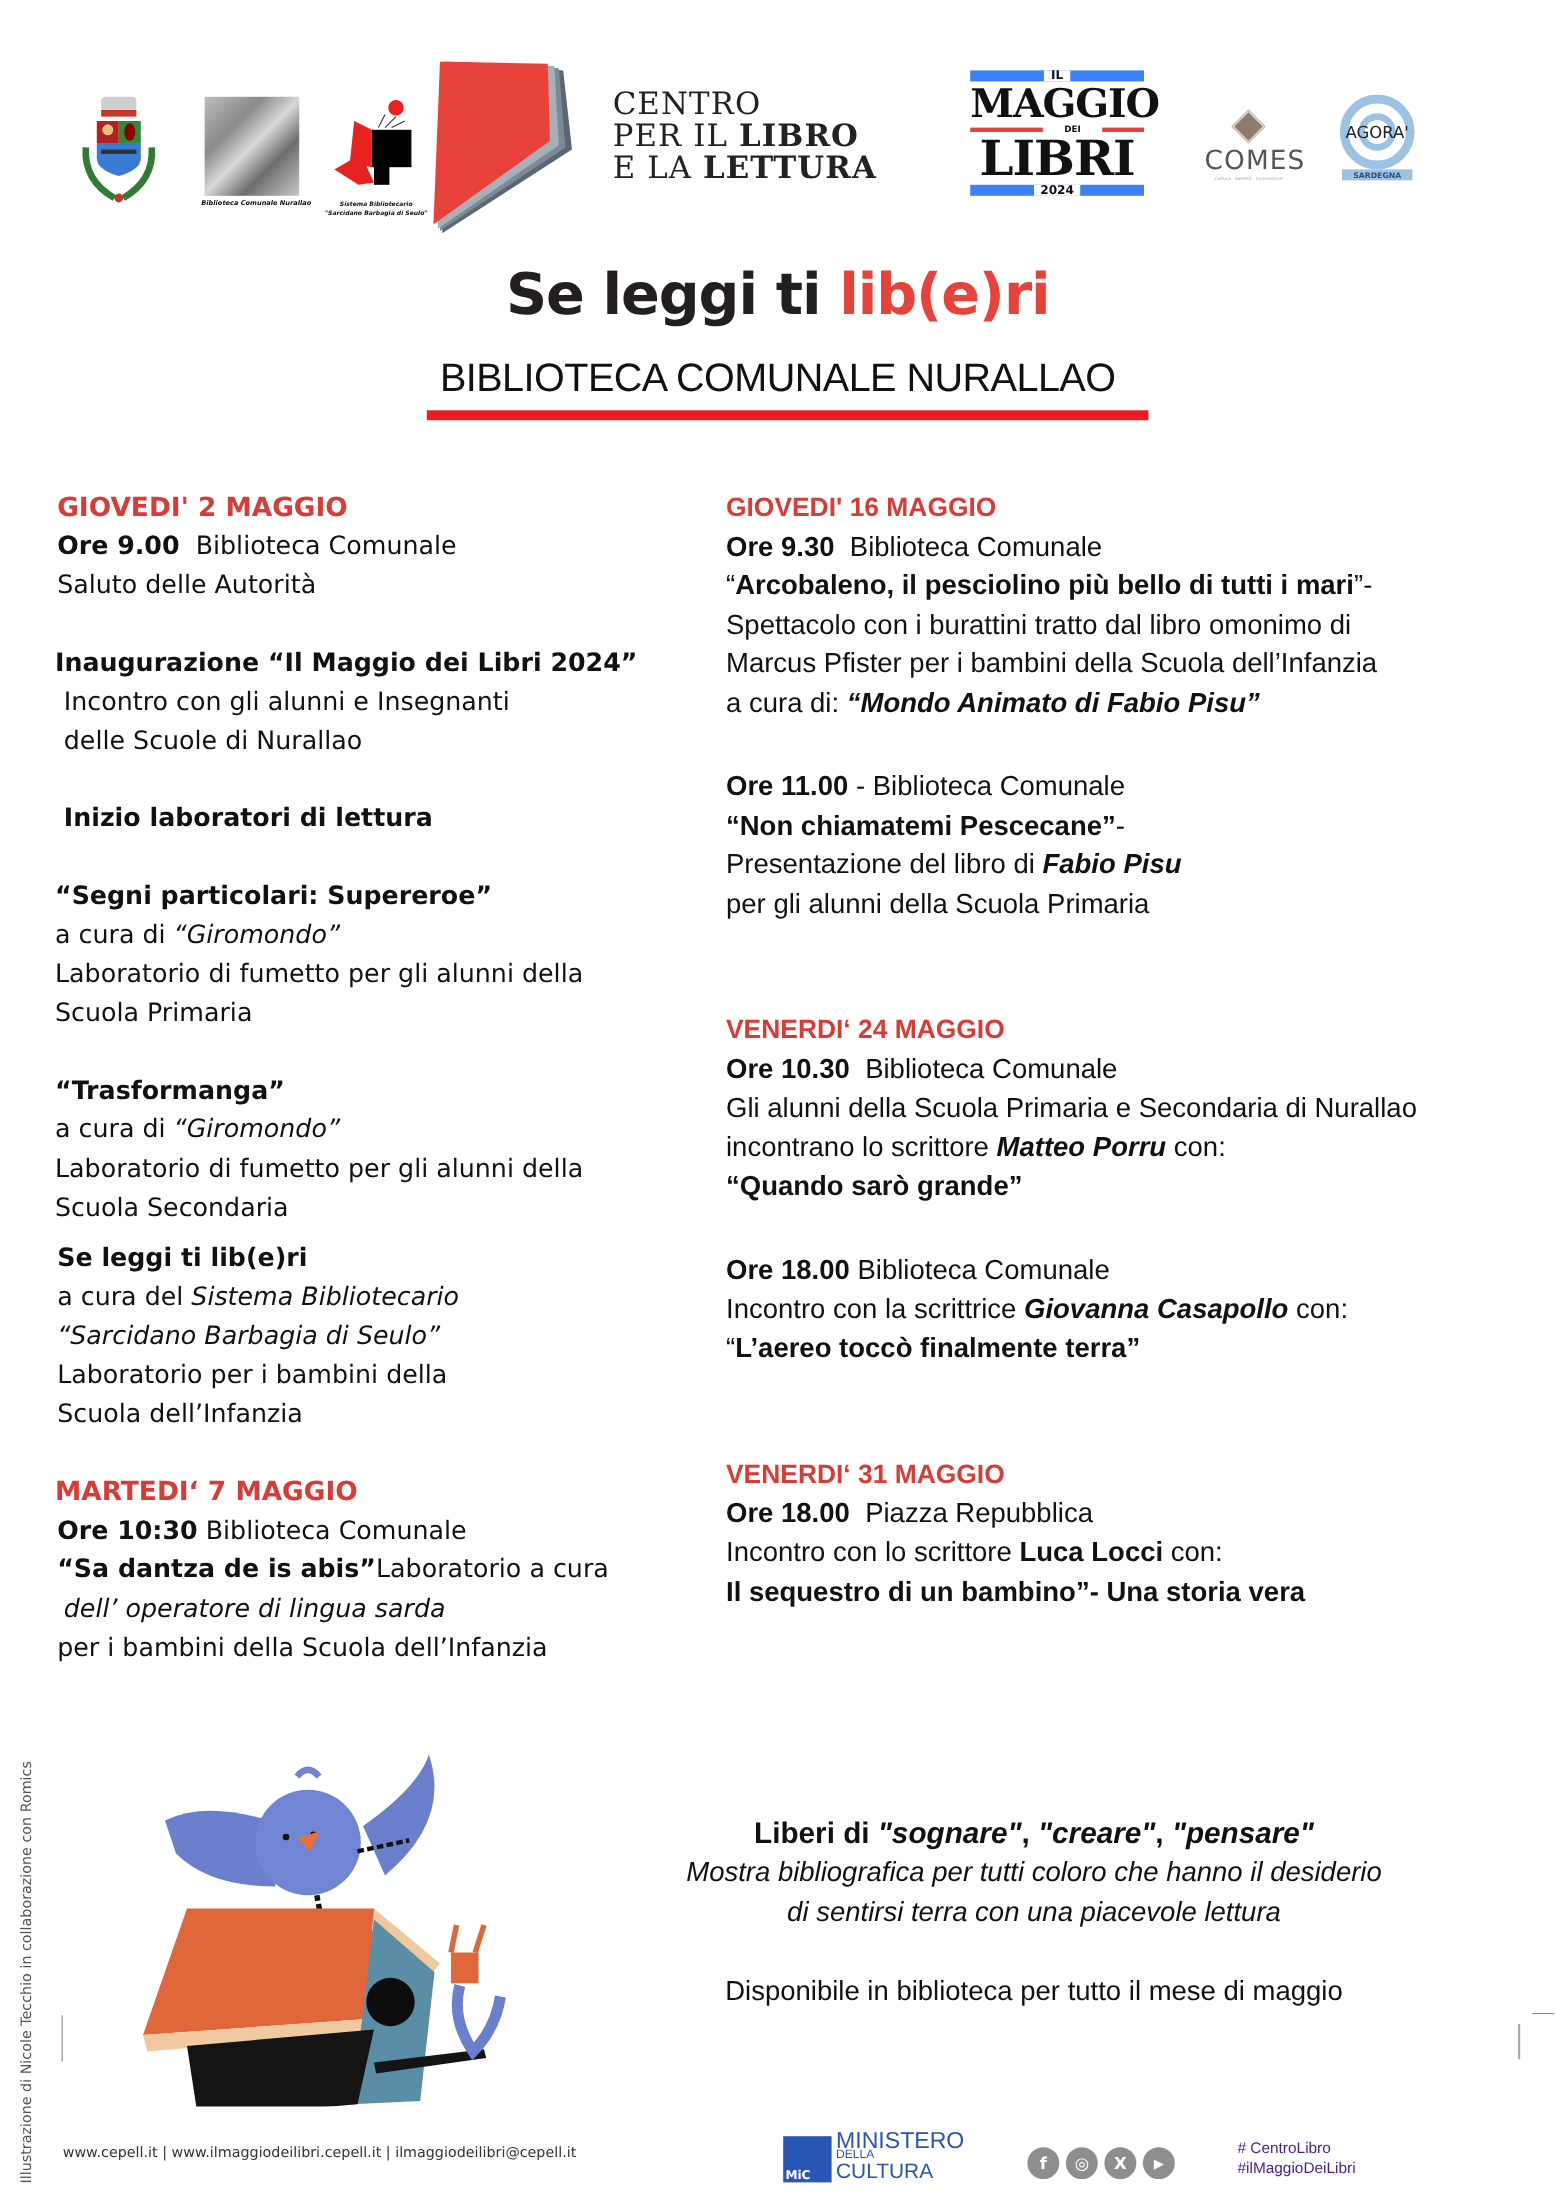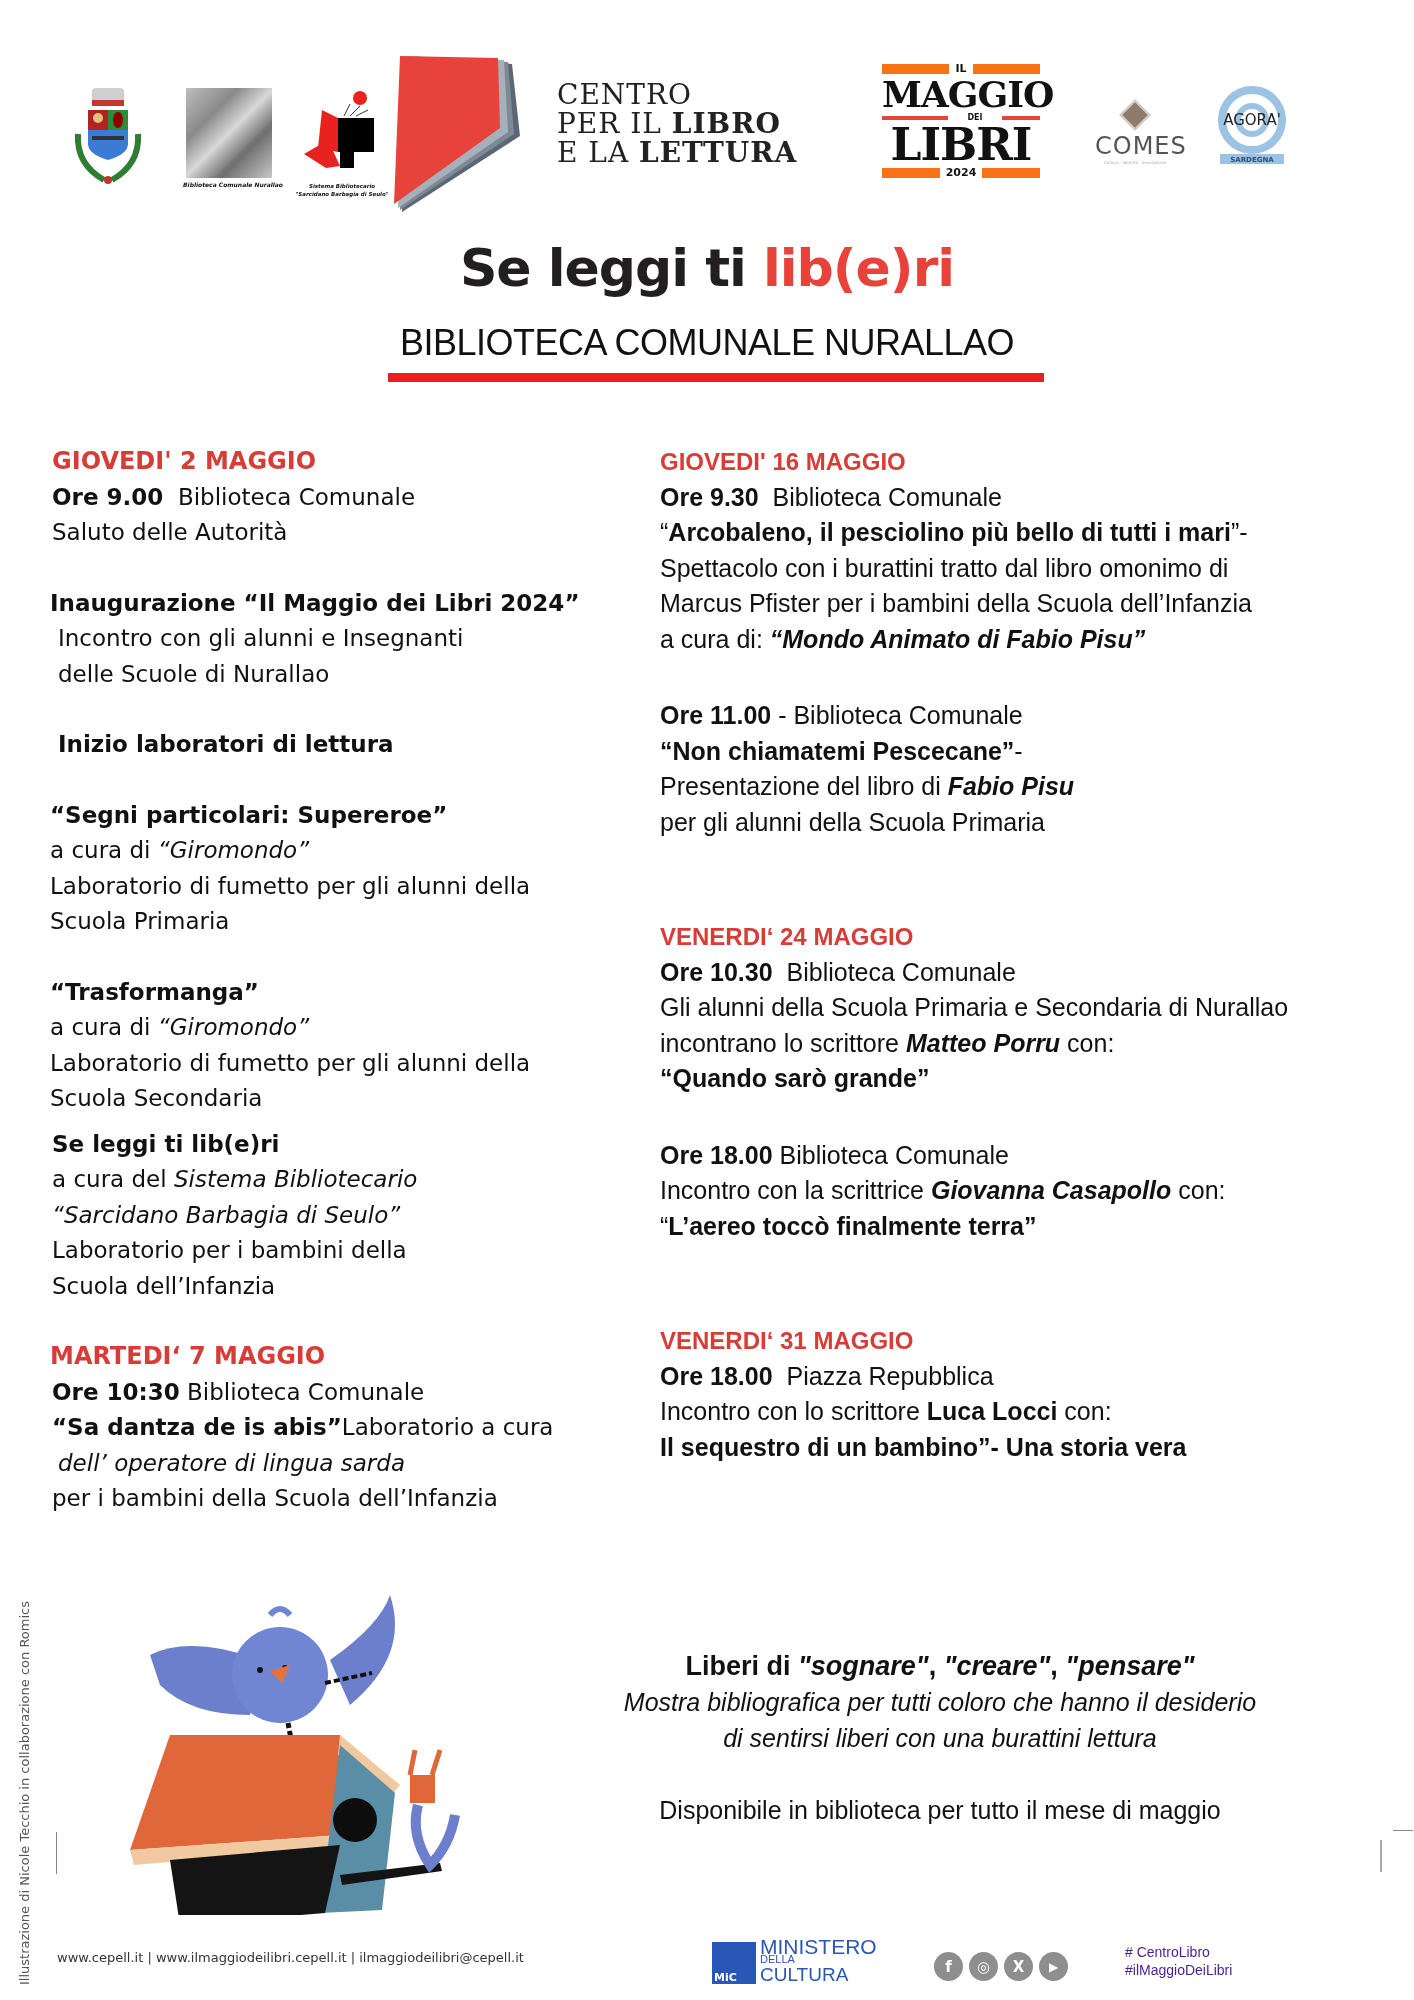--- a/index.html
+++ b/index.html
@@ -18,21 +18,21 @@
   .sist-caption { left: 292px; top: 182px; width: 100px; font-size: 5.5px; font-style: italic; font-weight: bold;
                   text-align: center; line-height: 8px; }
   .cepell-book { left: 392px; top: 56px; width: 130px; height: 156px; }
   .cepell-text { left: 557px; top: 80px; font-family: "DejaVu Serif", serif; font-size: 28px; line-height: 29px;
                  color: #222; letter-spacing: 1px; }
   .cepell-text b { font-weight: bold; }
   .cepell-text span.l { font-weight: normal; }
 
   .maggio { left: 882px; top: 64px; width: 158px; height: 140px; text-align: center;
             font-family: "DejaVu Sans", sans-serif; font-weight: bold; color: #111; }
-  .maggio .bar { height: 10px; background: #f97316; display: flex; align-items: center; justify-content: center; }
+  .maggio .bar { height: 10px; background: #3b82f6; display: flex; align-items: center; justify-content: center; }
   .maggio .bar span { background: #fff; padding: 0 6px; font-size: 11px; line-height: 10px; color: #111; }
   .maggio .big { font-size: 36px; line-height: 40px; letter-spacing: -1px; font-family: "DejaVu Serif", serif; font-weight: bold; }
   .maggio .thin { height: 4px; background: #e8433a; display: flex; align-items: center; justify-content: center; margin: 2px 0; }
   .maggio .thin span { background: #fff; padding: 0 19px; font-size: 8px; line-height: 8px; margin-left: 28px; }
 
   .comes { left: 1095px; top: 100px; width: 80px; height: 70px; text-align: center; }
   .comes .diamond { width: 18px; height: 18px; margin: 4px auto 6px; background: #8e7b6b; transform: rotate(45deg); border: 2px solid #d7cdc3; }
   .comes .word { font-size: 24px; color: #555; letter-spacing: 1px; font-family: "DejaVu Sans", sans-serif; }
   .comes .sub { font-size: 4px; color: #aaa; }
   .agora { left: 1212px; top: 86px; width: 80px; height: 82px; }
@@ -253,21 +253,21 @@
 <div class="abs vertical-credit">Illustrazione di Nicole Tecchio in collaborazione con Romics</div>
 <div class="abs side-rule-left"></div>
 <div class="abs side-rule-right"></div>
 <div class="abs side-rule-right2"></div>
 
 <div class="abs mostra">
   <div class="h">
     <span>Liberi di </span><span class="bi">"sognare"</span><span>, </span><span class="bi">"creare"</span><span>, </span><span class="bi">"pensare"</span>
   </div>
   <div class="i">Mostra bibliografica per tutti coloro che hanno il desiderio</div>
-  <div class="i">di sentirsi liberi con una burattini lettura</div>
+  <div class="i">di sentirsi terra con una piacevole lettura</div>
   <div style="height:36px"></div>
   <div>Disponibile in biblioteca per tutto il mese di maggio</div>
 </div>
 
 <div class="abs footer-links">www.cepell.it | www.ilmaggiodeilibri.cepell.it | ilmaggiodeilibri@cepell.it</div>
 
 <div class="abs mic">
   <div class="box">
       <span>MiC</span>
     </div>

